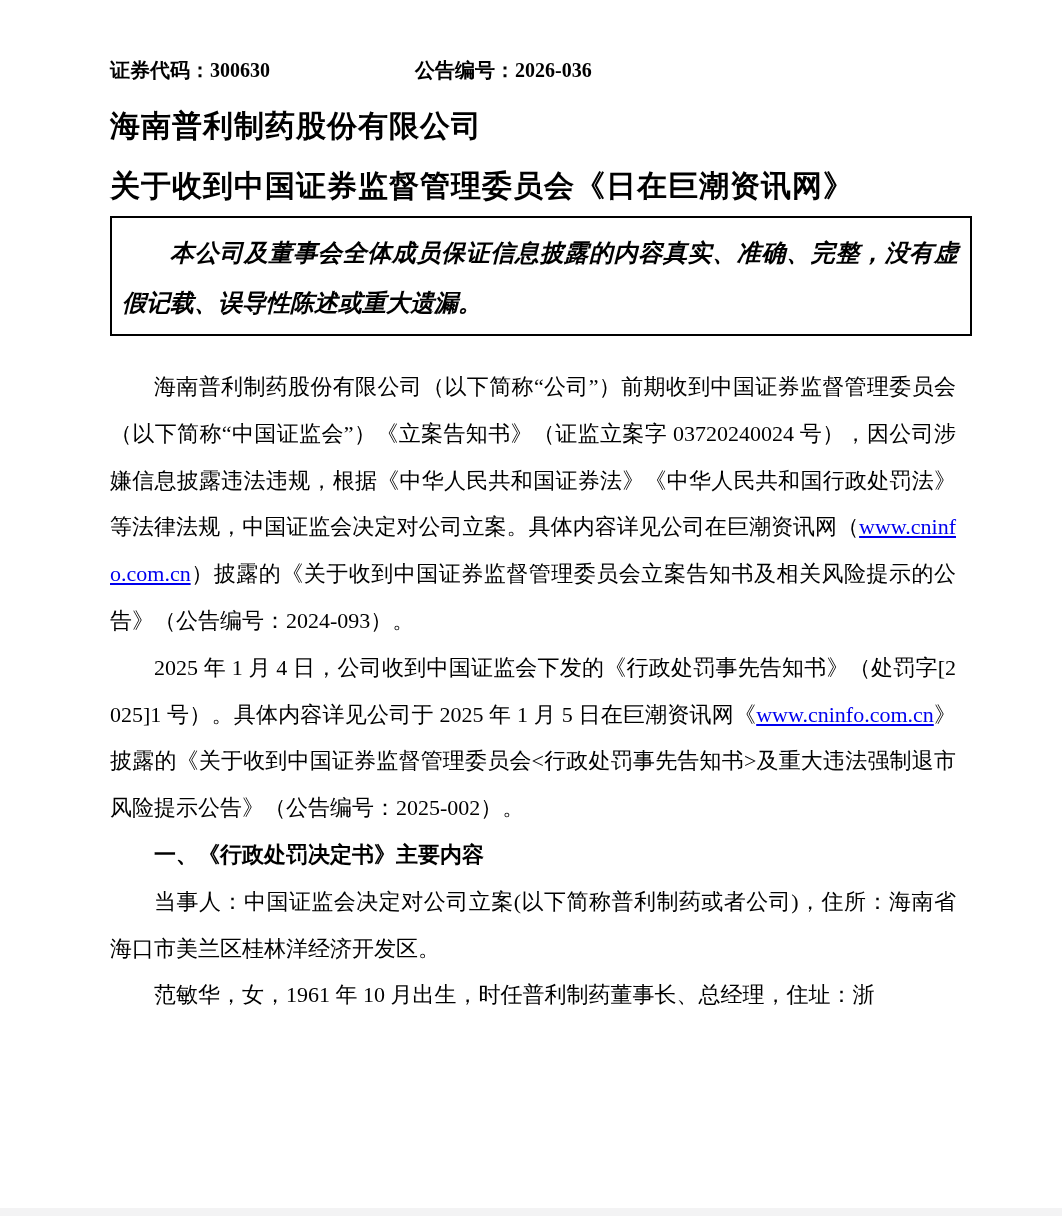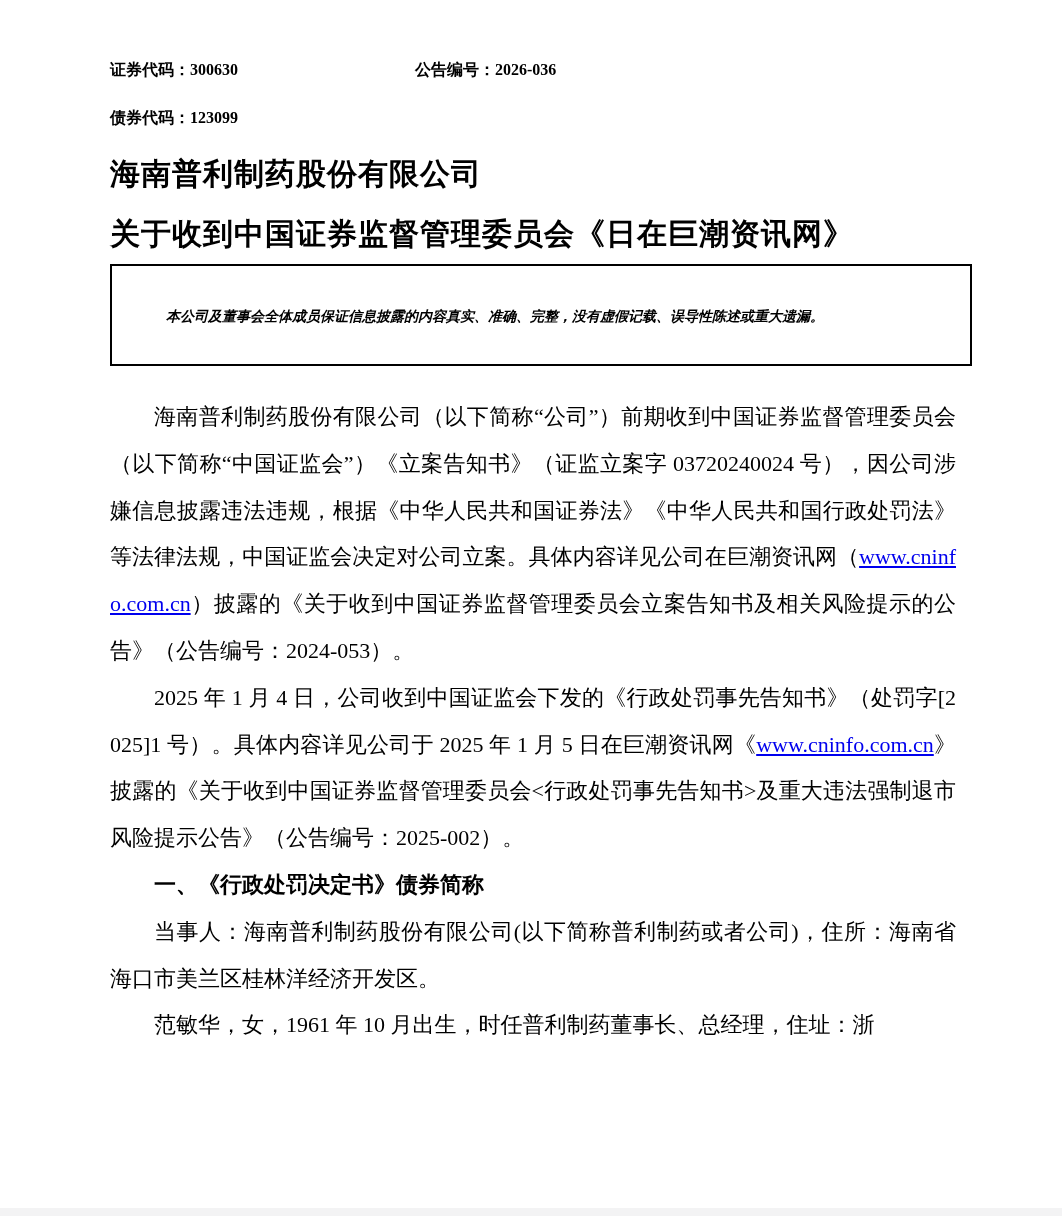--- a/index.html
+++ b/index.html
@@ -18,21 +18,21 @@
 
   .doc {
     padding: 46px 106px 0 110px;
   }
 
   
   .hdr-row {
     display: grid;
     grid-template-columns: 305px 291px 1fr;
     line-height: 48px;
-    font-size: 16px;
+    font-size: 20px;
     font-weight: bold;
     white-space: nowrap;
   }
 
   
   .title-block { margin-top: 2px; }
   .title-line {
     font-size: 30px;
     font-weight: bold;
     line-height: 60px;
@@ -41,22 +41,22 @@
   }
 
   
   .disclaimer-box {
     margin-top: 0;
     width: 836px;
     border: 2px solid #000000;
     padding: 10px 12px 6px 10px;
   }
   .disclaimer-text {
-    margin: 16px;
-    font-size: 14px;
+    margin: 0;
+    font-size: 24px;
     line-height: 50px;
     font-style: italic;
     font-weight: 600;
     text-indent: 2em;
     text-align: justify;
   }
 
   
   .body-block { margin-top: 28px; }
   .para {
@@ -90,40 +90,39 @@
 <div class="page">
   <div class="doc">
 
     <div>
 
     <div class="hdr-row">
           <span>证券代码：300630</span>
           <span>公告编号：2026-036</span>
         </div>
         <div class="hdr-row">
-          <span>债券代码：123099</span>
           <span></span>
         </div>
       </div>
 
     <div class="title-block">
 
     <div class="title-line">海南普利制药股份有限公司</div>
         <div class="title-line">关于收到中国证券监督管理委员会《日在巨潮资讯网》</div>
       </div>
 
     <div class="disclaimer-box">
       <p class="disclaimer-text">本公司及董事会全体成员保证信息披露的内容真实、准确、完整，没有虚假记载、误导性陈述或重大遗漏。</p>
     </div>
 
     <div class="body-block">
 
-    <p class="para"><span>海南普利制药股份有限公司（以下简称“公司”）前期收到中国证券监督管理委员会（以下简称“中国证监会”）《立案告知书》（证监立案字 03720240024 号），因公司涉嫌信息披露违法违规，根据《中华人民共和国证券法》《中华人民共和国行政处罚法》等法律法规，中国证监会决定对公司立案。具体内容详见公司在巨潮资讯网（</span><a class="doc-link">www.cninfo.com.cn</a><span>）披露的《关于收到中国证券监督管理委员会立案告知书及相关风险提示的公告》（公告编号：2024-053）。</span></p>
+    <p class="para"><span>海南普利制药股份有限公司（以下简称“公司”）前期收到中国证券监督管理委员会（以下简称“中国证监会”）《立案告知书》（证监立案字 03720240024 号），因公司涉嫌信息披露违法违规，根据《中华人民共和国证券法》《中华人民共和国行政处罚法》等法律法规，中国证监会决定对公司立案。具体内容详见公司在巨潮资讯网（</span><a class="doc-link">www.cninfo.com.cn</a><span>）披露的《关于收到中国证券监督管理委员会立案告知书及相关风险提示的公告》（公告编号：2024-093）。</span></p>
         <p class="para"><span>2025 年 1 月 4 日，公司收到中国证监会下发的《行政处罚事先告知书》（处罚字[2025]1 号）。具体内容详见公司于 2025 年 1 月 5 日在巨潮资讯网《</span><a class="doc-link">www.cninfo.com.cn</a><span>》披露的《关于收到中国证券监督管理委员会&lt;行政处罚事先告知书&gt;及重大违法强制退市风险提示公告》（公告编号：2025-002）。</span></p>
-        <p class="para heading"><span>一、《行政处罚决定书》债券简称</span></p>
-        <p class="para"><span>当事人：海南普利制药股份有限公司(以下简称普利制药或者公司)，住所：海南省海口市美兰区桂林洋经济开发区。</span></p>
+        <p class="para heading"><span>一、《行政处罚决定书》主要内容</span></p>
+        <p class="para"><span>当事人：中国证监会决定对公司立案(以下简称普利制药或者公司)，住所：海南省海口市美兰区桂林洋经济开发区。</span></p>
         <p class="para"><span>范敏华，女，1961 年 10 月出生，时任普利制药董事长、总经理，住址：浙</span></p>
       </div>
 
   </div>
 
   <div class="bottom-strip"></div>
 </div>
 
 </body></html>

